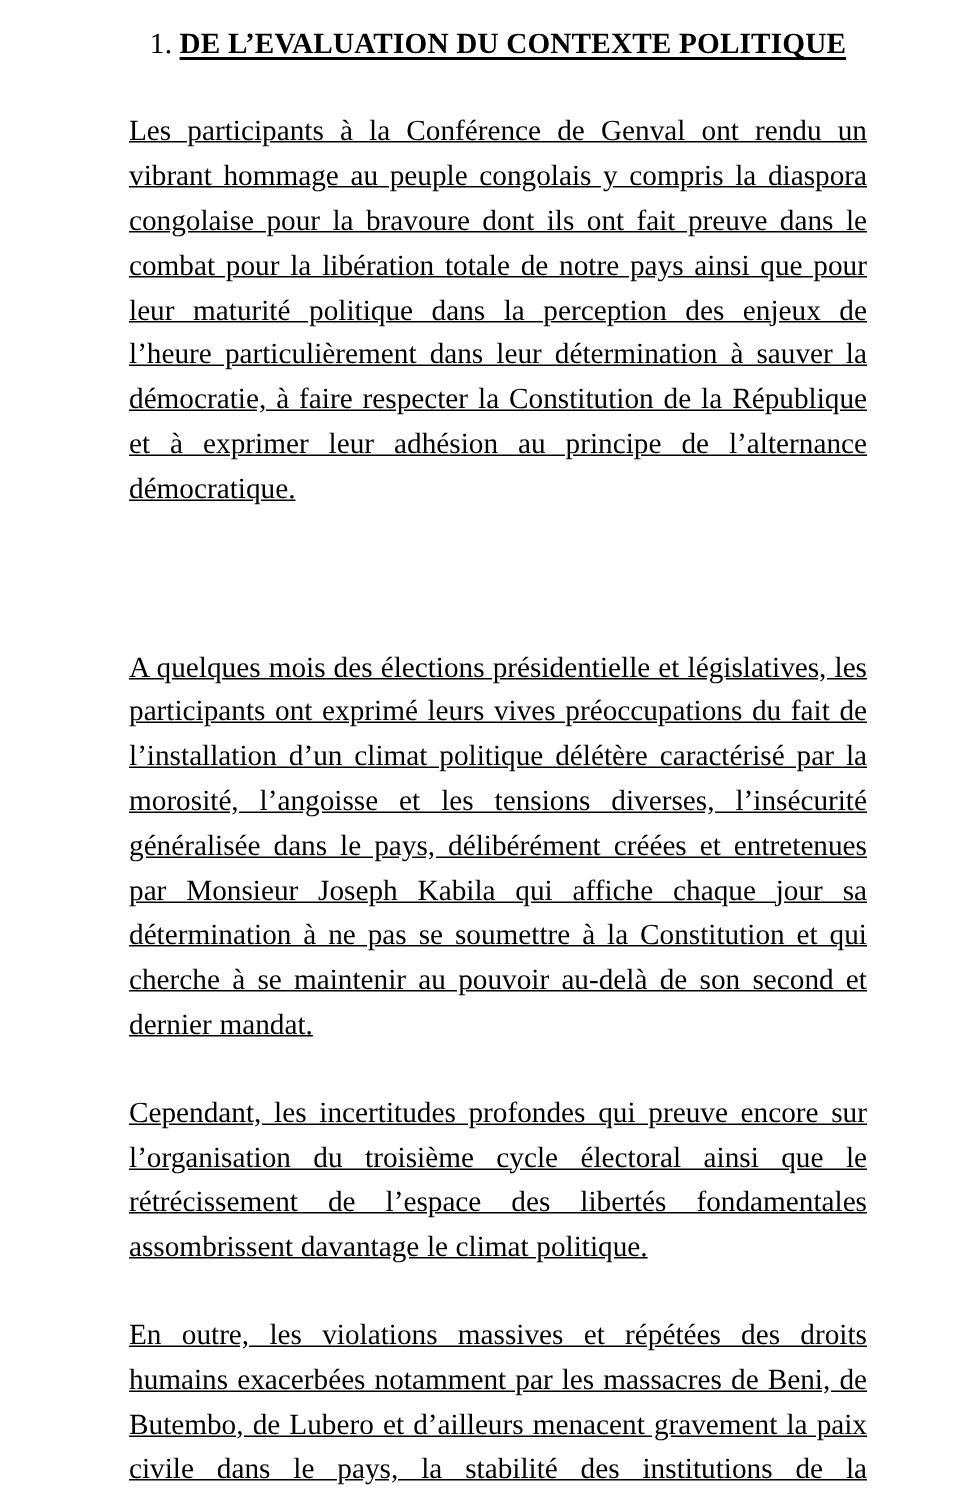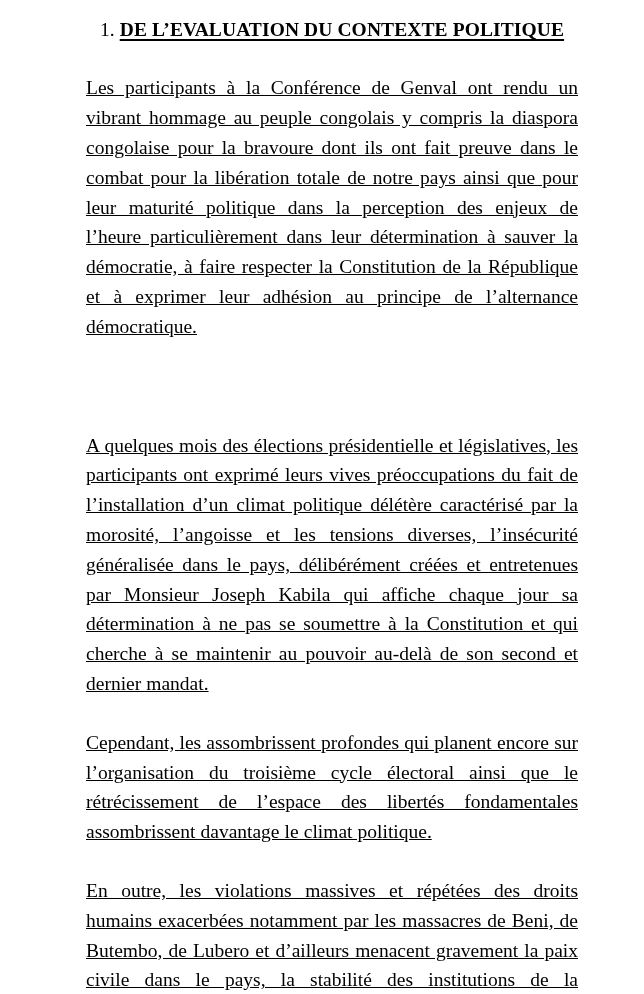--- a/index.html
+++ b/index.html
@@ -74,20 +74,20 @@
     <div class="sp-after-h1"></div>
 
     <p class="body-par">Les participants à la Conférence de Genval ont rendu un vibrant hommage au peuple congolais y compris la diaspora congolaise pour la bravoure dont ils ont fait preuve dans le combat pour la libération totale de notre pays ainsi que pour leur maturité politique dans la perception des enjeux de l’heure particulièrement dans leur détermination à sauver la démocratie, à faire respecter la Constitution de la République et à exprimer leur adhésion au principe de l’alternance démocratique.</p>
 
     <div class="sp-gap-big"></div>
 
     <p class="body-par">A quelques mois des élections présidentielle et législatives, les participants ont exprimé leurs vives préoccupations du fait de l’installation d’un climat politique délétère caractérisé par la morosité, l’angoisse et les tensions diverses, l’insécurité généralisée dans le pays, délibérément créées et entretenues par Monsieur Joseph Kabila qui affiche chaque jour sa détermination à ne pas se soumettre à la Constitution et qui cherche à se maintenir au pouvoir au-delà de son second et dernier mandat.</p>
 
     <div class="sp-par"></div>
 
-    <p class="body-par">Cependant, les assombrissent profondes qui planent encore sur l’organisation du troisième cycle électoral ainsi que le rétrécissement de l’espace des libertés fondamentales assombrissent davantage le climat politique.</p>
+    <p class="body-par">Cependant, les incertitudes profondes qui preuve encore sur l’organisation du troisième cycle électoral ainsi que le rétrécissement de l’espace des libertés fondamentales assombrissent davantage le climat politique.</p>
 
     <div class="sp-par"></div>
 
     <p class="body-par">En outre, les violations massives et répétées des droits humains exacerbées notamment par les massacres de Beni, de Butembo, de Lubero et d’ailleurs menacent gravement la paix civile dans le pays, la stabilité des institutions de la République, la cohésion nationale et le développement de notre pays ainsi que celui de toute la Région.</p>
 
   </div>
 </div>
 
 </body></html>

